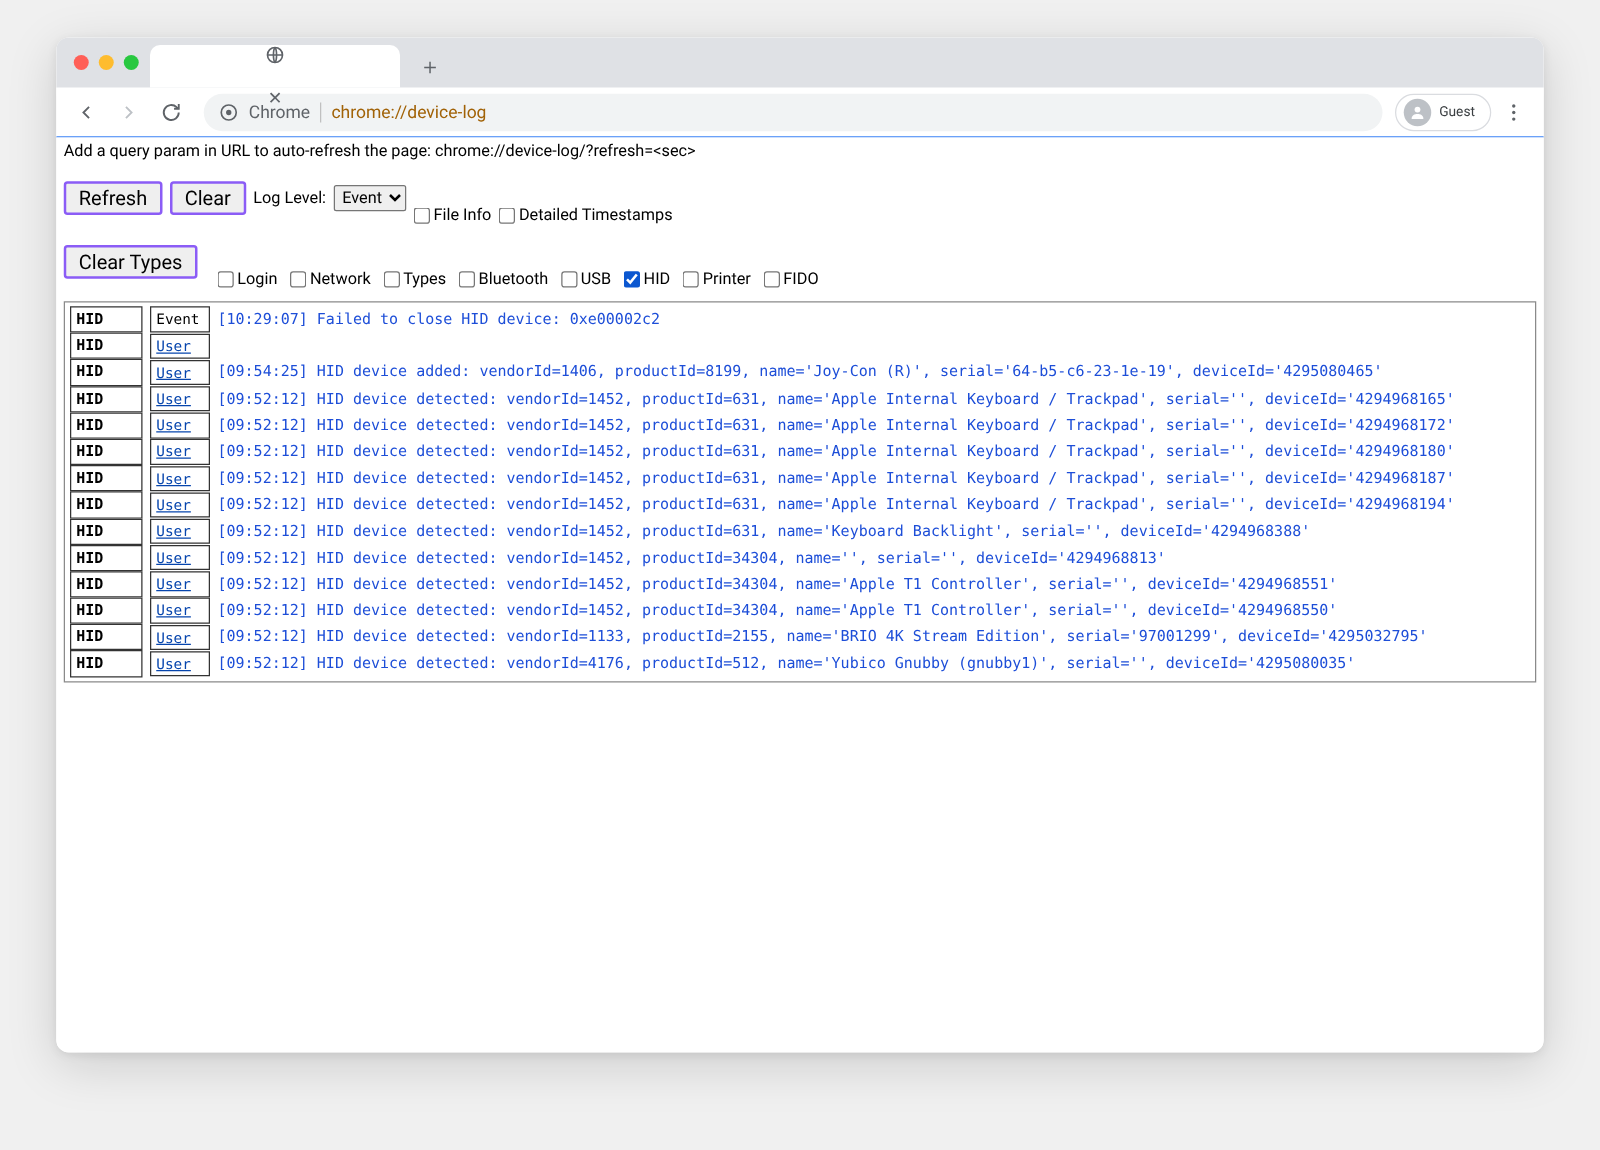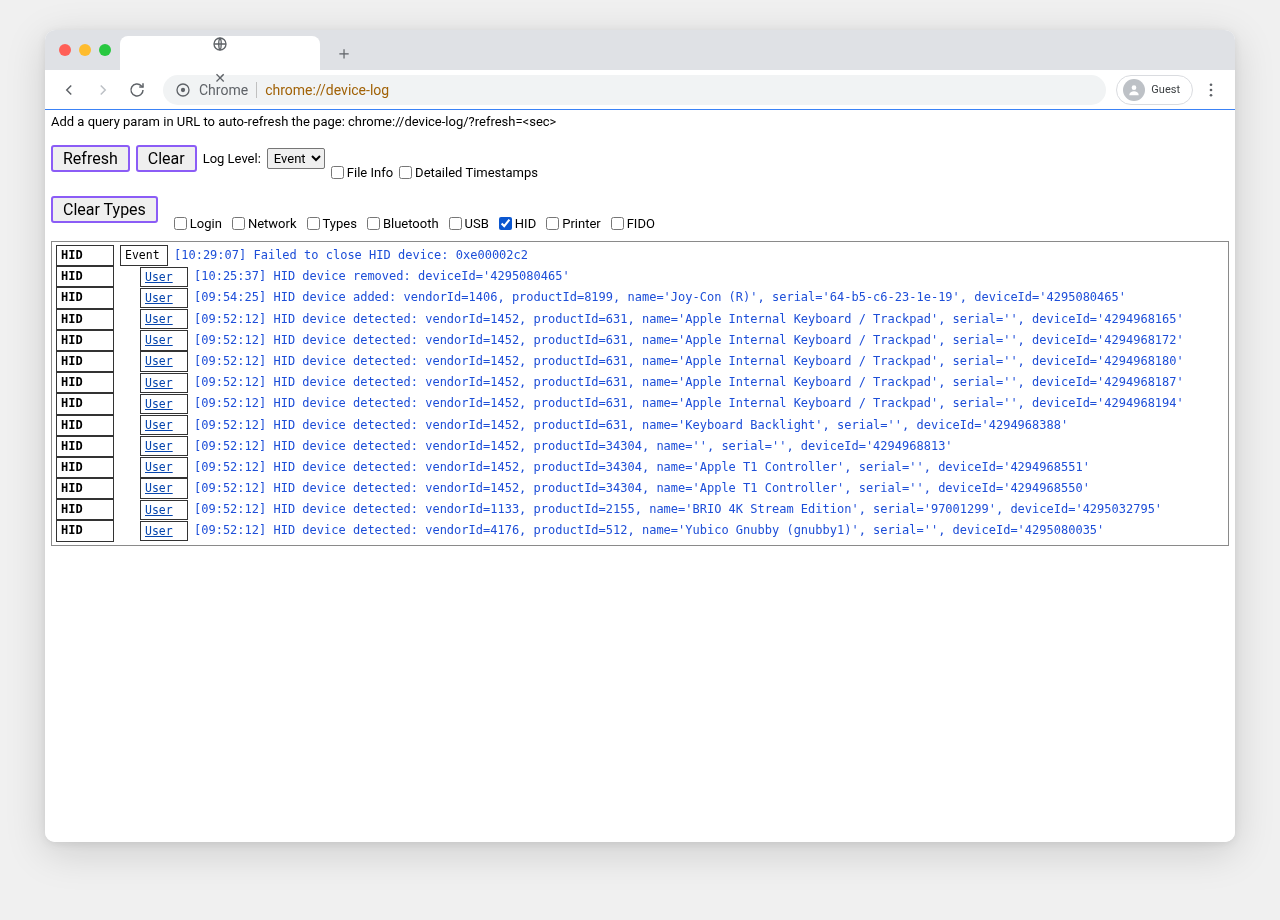--- a/index.html
+++ b/index.html
@@ -187,21 +187,21 @@
     font-family: "Menlo","Consolas",monospace;
     font-size: 12px;
     font-weight: bold;
     background: #fff;
     text-align: left;
   }
   .badge.level {
     width: 48px;
     font-size: 11.5px;
   }
-  .badge.level-user { color: #0645ad; text-decoration: underline; font-weight: normal; margin-left: 20px; }
+  .badge.level-user { color: #0645ad; text-decoration: underline; font-weight: normal; }
   .badge.level-event { color: #000; font-weight: normal; }
   .log-text { color: #1d4ed8; }
 </style>
 </head>
 <body>
 
 <div class="browser-window">
 
   <div class="tab-strip">
     <div class="traffic-lights">
@@ -328,21 +328,20 @@
 
     <div class="log-area" id="log-area">
         <div class="log-row">
           <span class="badge">HID</span>
           <span class="badge level level-event">Event</span>
           <span class="log-text">[10:29:07] Failed to close HID device: 0xe00002c2</span>
         </div>
         <div class="log-row">
           <span class="badge">HID</span>
           <span class="badge level level-user">User</span>
-          <span class="log-text">[10:25:37] HID device removed: deviceId='4295080465'</span>
         </div>
         <div class="log-row">
           <span class="badge">HID</span>
           <span class="badge level level-user">User</span>
           <span class="log-text">[09:54:25] HID device added: vendorId=1406, productId=8199, name='Joy-Con (R)', serial='64-b5-c6-23-1e-19', deviceId='4295080465'</span>
         </div>
         <div class="log-row">
           <span class="badge">HID</span>
           <span class="badge level level-user">User</span>
           <span class="log-text">[09:52:12] HID device detected: vendorId=1452, productId=631, name='Apple Internal Keyboard / Trackpad', serial='', deviceId='4294968165'</span>

